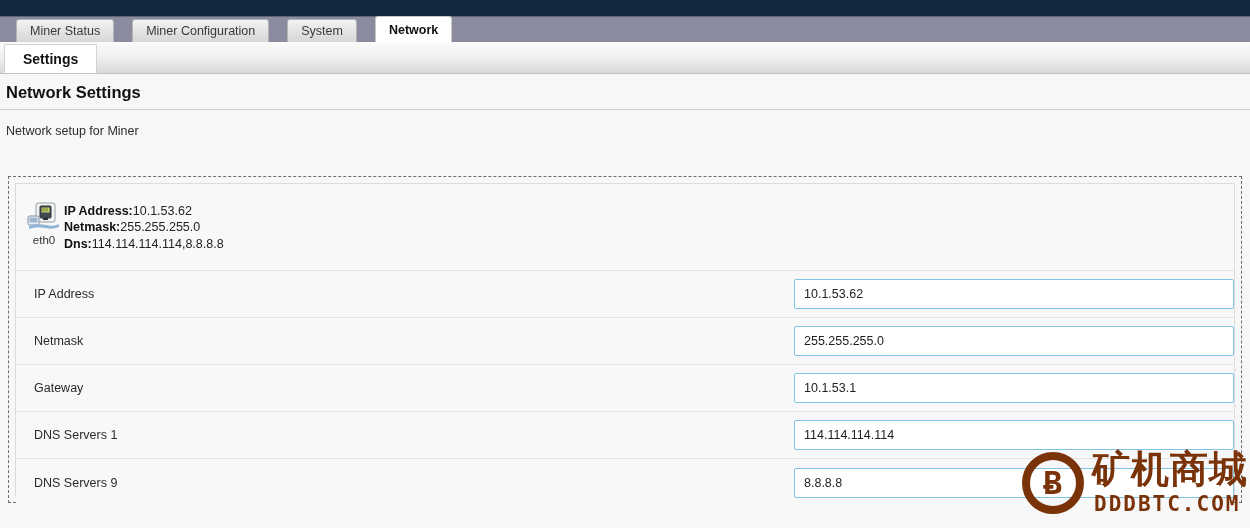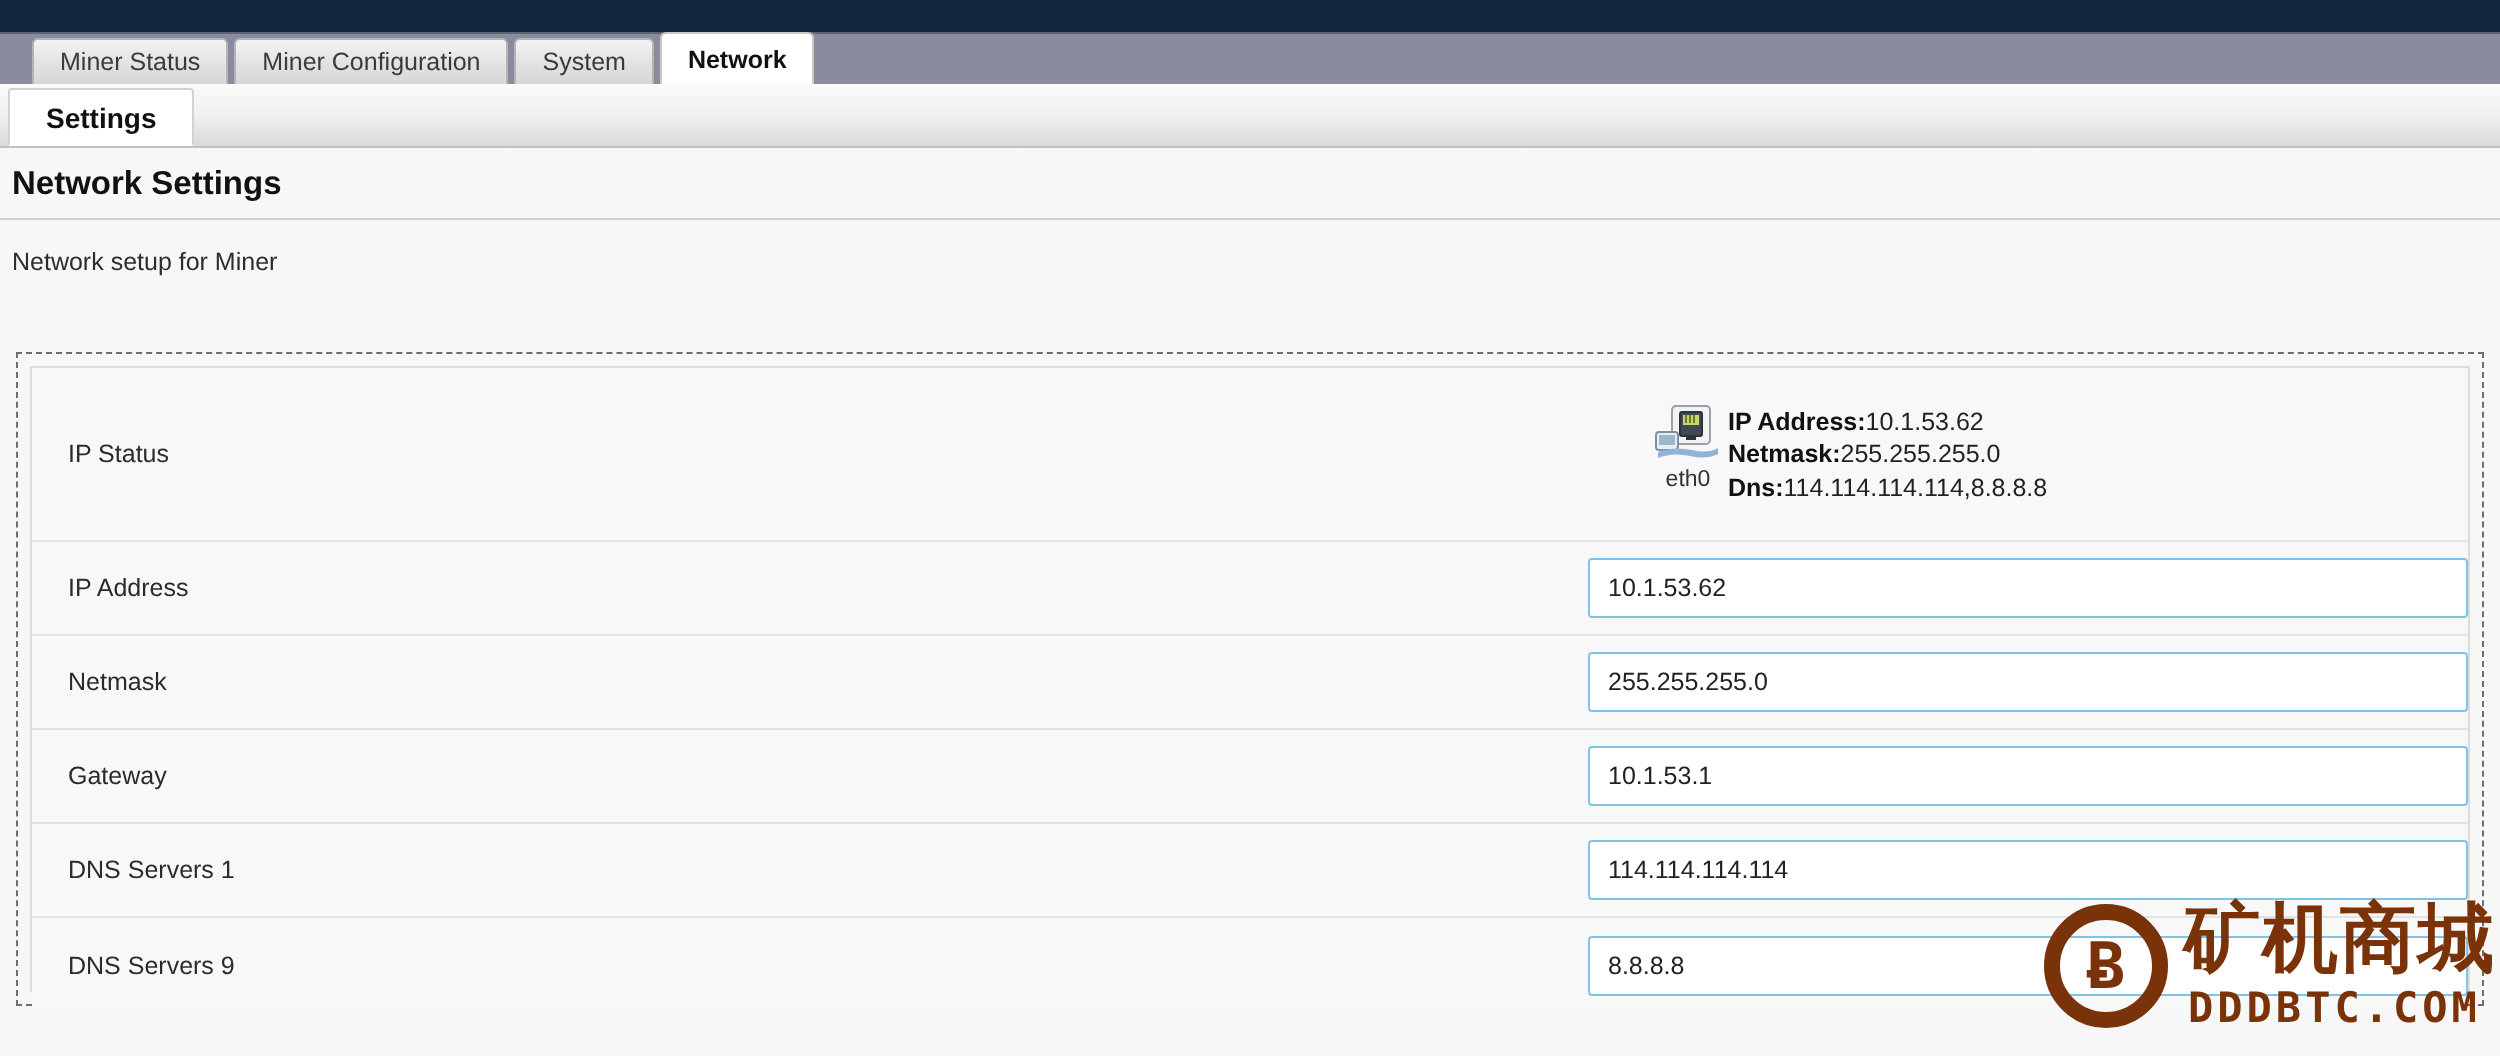--- a/index.html
+++ b/index.html
@@ -21,21 +21,21 @@
 
   
   .tabstrip {
     position: absolute; top: 16px; left: 0;
     width: 1250px; height: 26px;
     background: #8b8b9f;
     border-top: 1px solid #5d6575;
   }
   .tabstrip .tabs {
     position: absolute; left: 16px; bottom: 0;
-    display: flex; align-items: flex-end; gap: 3px;
+    display: flex; align-items: flex-end; gap: 18px;
   }
   .tab {
     height: 23px;
     padding: 0 13px;
     display: flex; align-items: center;
     font-size: 12.5px;
     color: #3a3a3a;
     background: linear-gradient(to bottom, #f3f3f3 0%, #e2e2e2 55%, #d7d7d7 100%);
     border: 1px solid #b4b4b4;
     border-bottom: none;
@@ -235,21 +235,20 @@
 
   <div class="page-head">
     <h1 class="page-title">Network Settings</h1>
     <div class="page-sub">Network setup for Miner</div>
   </div>
 
   <div class="form-wrap">
     <div class="form-box">
 
       <div class="row row-status">
-        <div class="row-label">IP Status</div>
         <div class="row-control">
           <div class="status-inner">
             <div class="iface">
               <span class="glyph">
                 <svg width="34" height="32" viewBox="0 0 34 32" xmlns="http://www.w3.org/2000/svg">
                   <rect x="9" y="1" width="19" height="19" rx="2" fill="#f2f2f2" stroke="#9aa0a6" stroke-width="1"></rect>
                   <rect x="13" y="4" width="11" height="12" rx="1" fill="#3f4a52" stroke="#2b3338" stroke-width="1"></rect>
                   <rect x="14.5" y="5.5" width="8" height="5" fill="#c9d66b"></rect>
                   <rect x="15.5" y="5.5" width="1" height="4" fill="#6d7a2e"></rect>
                   <rect x="17.5" y="5.5" width="1" height="4" fill="#6d7a2e"></rect>

